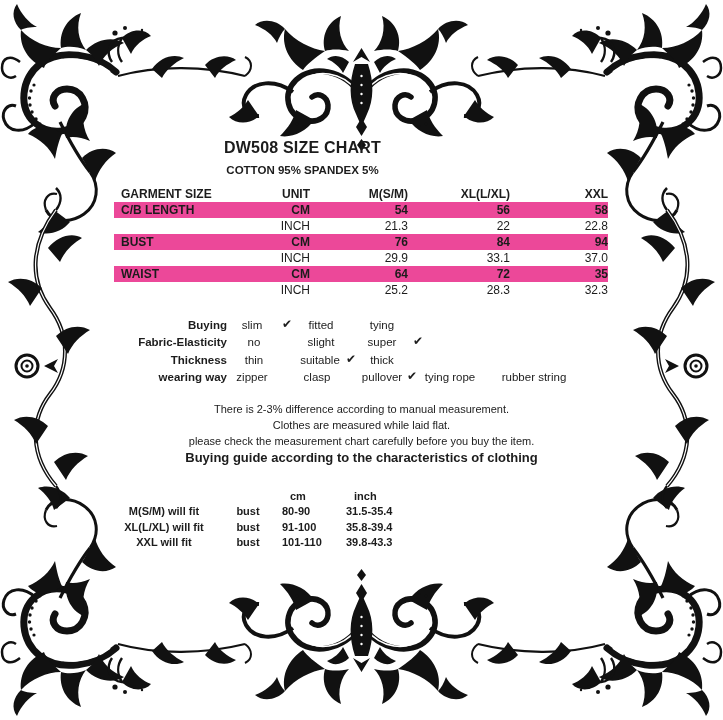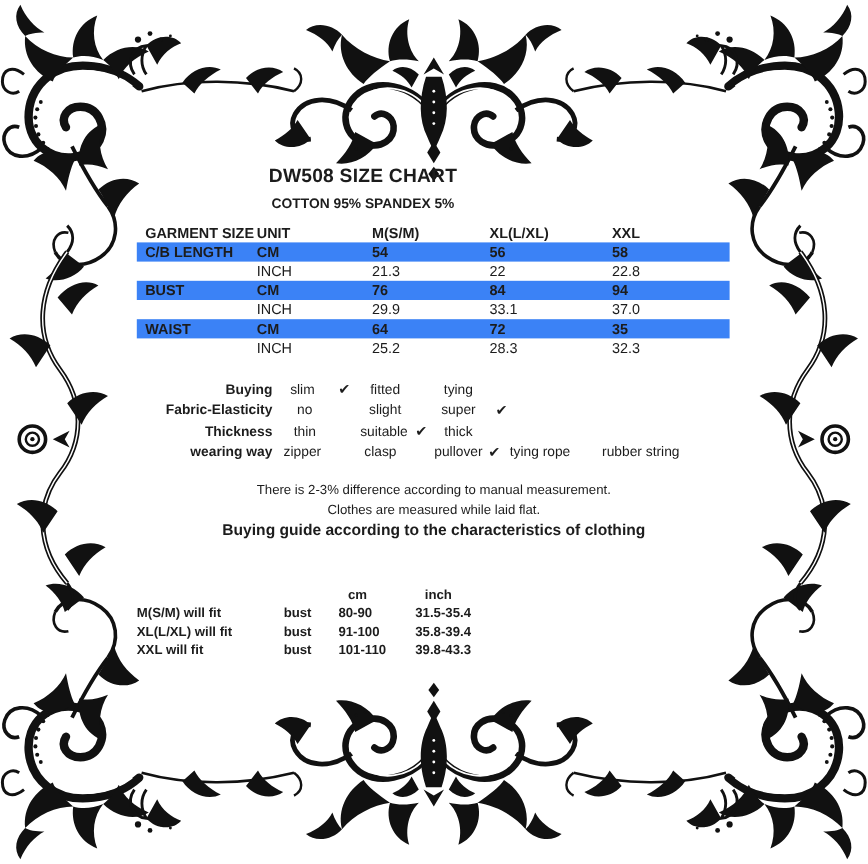--- a/index.html
+++ b/index.html
@@ -11,40 +11,40 @@
   .frame{position:absolute;left:0;top:0;width:723px;height:720px;pointer-events:none}
 
   
   .header{position:absolute;top:139px;left:0;width:605px;text-align:center}
   .title{font-size:16px;font-weight:bold;letter-spacing:.2px}
   .subtitle{font-size:11.5px;font-weight:bold;margin-top:7px}
 
   
   .size-table{position:absolute;left:114px;top:185px;width:494px;font-size:12px}
   .st-row{display:grid;grid-template-columns:100px 96px 98px 102px 98px;height:16px;align-items:center}
-  .st-row span{display:block;text-align:left;white-space:nowrap}
+  .st-row span{display:block;text-align:right;white-space:nowrap}
   .st-row span:first-child{text-align:left;padding-left:7px}
   .st-head{font-weight:bold;height:17px}
-  .shaded{background:#3b82f6;font-weight:bold}
+  .shaded{background:#ec4899;font-weight:bold}
 
   
   .features{position:absolute;left:0;top:316px;width:723px;font-size:11.5px}
   .f-row{position:relative;height:17.5px}
   .f-label{position:absolute;right:496px;top:50%;transform:translateY(-50%);font-weight:bold;white-space:nowrap}
   .f-opt{position:absolute;top:50%;transform:translate(-50%,-50%);white-space:nowrap}
   .f-check{position:absolute;top:50%;transform:translate(-50%,-54%);font-size:12px;font-style:italic}
 
   
   .notes{position:absolute;top:401px;left:0;width:723px;text-align:center;font-size:11px;line-height:16px}
   .notes-heading{font-size:13px;font-weight:bold;margin-top:1px}
 
   
   .fit-guide{position:absolute;left:114px;top:488px;font-size:11px;font-weight:bold}
   .fg-row{display:grid;grid-template-columns:100px 68px 64px 130px;height:15.5px;align-items:center}
-  .fg-label{text-align:left;white-space:nowrap}
+  .fg-label{text-align:center;white-space:nowrap}
   .fg-measure{text-align:center}
   .fg-cm,.fg-inch{text-align:left}
   .fg-head .fg-cm,.fg-head .fg-inch{padding-left:8px}
 </style>
 </head>
 <body>
 
 <svg class="frame" width="723" height="720" viewBox="0 0 723 720" aria-hidden="true">
   <defs>
     <g id="corner" fill="#111">
@@ -229,20 +229,21 @@
     <span class="f-opt" style="left:382px">pullover</span>
     <span class="f-check" style="left:412px">✔</span>
     <span class="f-opt" style="left:450px">tying rope</span>
     <span class="f-opt" style="left:534px">rubber string</span>
   </div>
 </div>
 
 <div class="notes">
   <div>There is 2-3% difference according to manual measurement.</div>
   <div>Clothes are measured while laid flat.</div>
+  <div>please check the measurement chart carefully before you buy the item.</div>
   <div class="notes-heading">Buying guide according to the characteristics of clothing</div>
 </div>
 
 <div class="fit-guide">
   <div class="fg-row fg-head">
     <span class="fg-label"></span>
     <span class="fg-measure"></span>
     <span class="fg-cm">cm</span>
     <span class="fg-inch">inch</span>
   </div>

